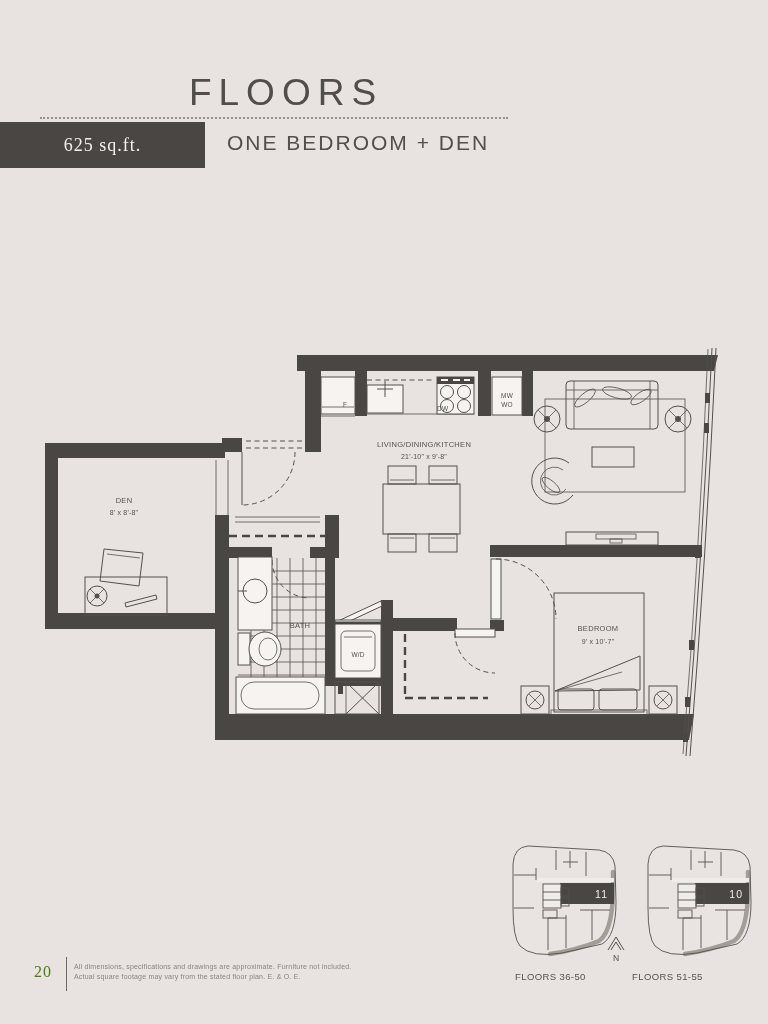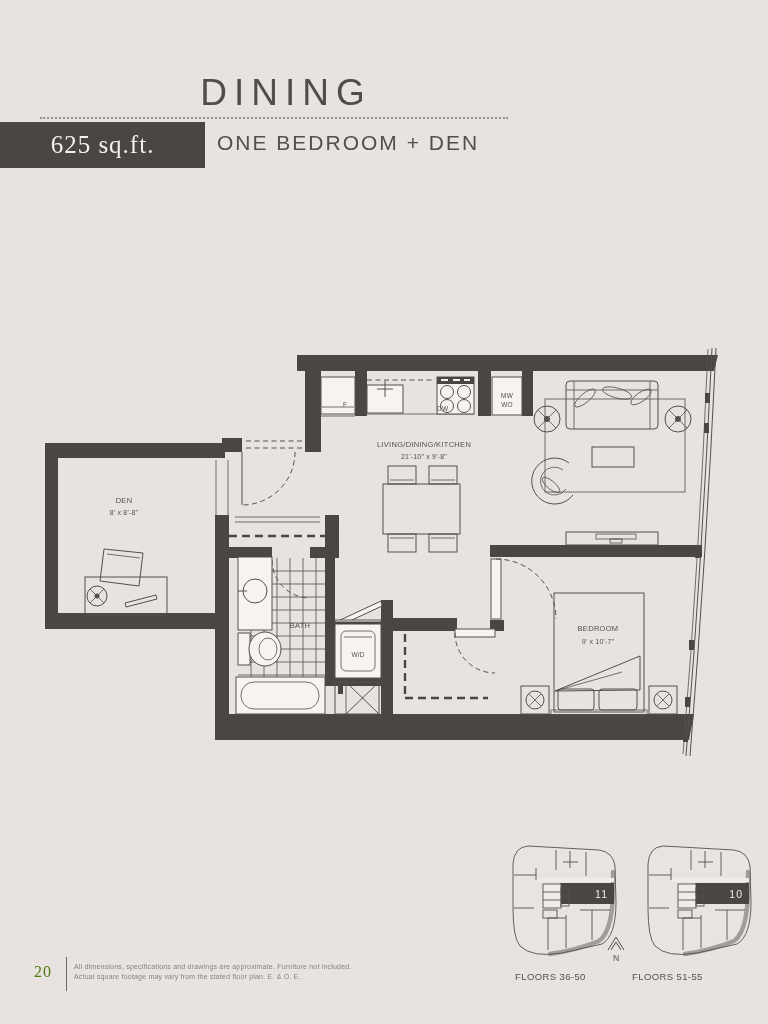--- a/index.html
+++ b/index.html
@@ -5,22 +5,22 @@
   html,body{margin:0;padding:0;background:#e8e2e0;}
   .page{position:relative;width:768px;height:1024px;background:#e8e2e0;overflow:hidden;
         font-family:"Liberation Sans",sans-serif;color:#514d49;}
   
   .title{position:absolute;left:168px;top:72px;width:236px;text-align:center;
          font-size:37px;font-weight:300;letter-spacing:7px;color:#514d49;}
   .title-rule{position:absolute;left:40px;top:117px;width:468px;height:0;
               border-top:2px dotted #97918c;}
   .area-badge{position:absolute;left:0;top:122px;width:205px;height:46px;background:#4a4643;
               display:flex;align-items:center;justify-content:center;}
-  .area-badge span{font-family:"Liberation Serif",serif;font-size:25px;color:#f3f0ed;letter-spacing:1px;}
-  .subtitle{position:absolute;left:217px;top:131px;font-size:21px;letter-spacing:2px;color:#534f4a;}
+  .area-badge span{font-family:"Liberation Serif",serif;font-size:18px;color:#f3f0ed;letter-spacing:1px;}
+  .subtitle{position:absolute;left:227px;top:131px;font-size:21px;letter-spacing:2px;color:#534f4a;}
   
   .footer{position:absolute;left:0;top:954px;width:768px;height:44px;}
   .page-num{position:absolute;left:34px;top:9px;font-family:"Liberation Serif",serif;
             font-size:16px;letter-spacing:1px;color:#4d7c0f;}
   .foot-rule{position:absolute;left:66px;top:3px;width:1px;height:34px;background:#6e6862;}
   .disclaimer{position:absolute;left:74px;top:8px;font-size:7px;line-height:9.5px;color:#8a847e;letter-spacing:.2px;}
   
   svg text{font-family:"Liberation Sans",sans-serif;fill:#55504c;}
   .lbl{font-size:7.5px;letter-spacing:.3px;}
   .lbl-s{font-size:6.5px;letter-spacing:.2px;}
@@ -34,21 +34,21 @@
   .dash{stroke:#55504c;stroke-width:1;fill:none;stroke-dasharray:5 3.5;}
   .rod{stroke:#4a4643;stroke-width:2.4;fill:none;stroke-dasharray:8 5;}
   .wall{fill:#4a4643;stroke:none;}
   .kp{stroke:#55504c;stroke-width:.9;fill:none;}
 </style>
 </head>
 <body>
 
 <div class="page">
 
-  <div class="title">DINING</div>
+  <div class="title">FLOORS</div>
   <div class="title-rule"></div>
   <div class="area-badge">
     <span>625 sq.ft.</span>
   </div>
   <div class="subtitle">ONE BEDROOM + DEN</div>
 
   <svg width="768" height="1024" viewBox="0 0 768 1024" style="position:absolute;left:0;top:0;">
     <defs>
       <clipPath id="tileclip">
         <polygon points="272,558 325,558 325,677 238,677 238,630 272,630"></polygon>

